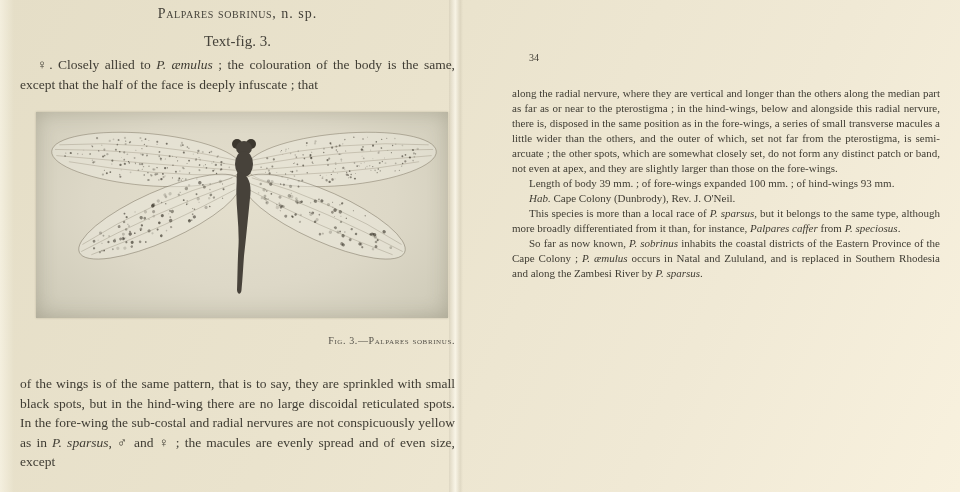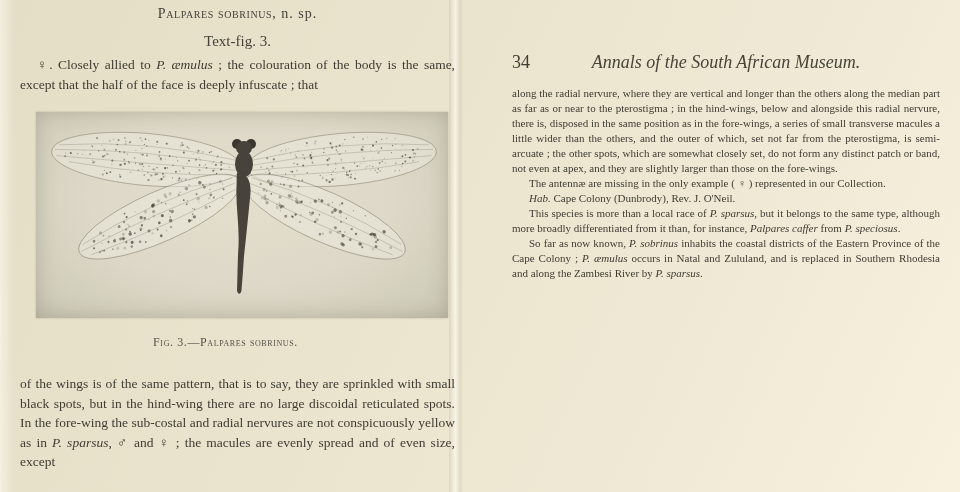--- a/index.html
+++ b/index.html
@@ -22,24 +22,24 @@
   .para{text-align:justify;margin:0;}
   .indent{text-indent:17px;}
 
   .lp-heading{top:6px;left:20px;width:435px;text-align:center;font-size:14px;letter-spacing:1px;color:#45423a;}
   .lp-subheading{top:33px;left:20px;width:435px;text-align:center;font-size:15px;color:#45423a;}
   .lp-para-top{top:55px;left:20px;width:435px;font-size:13.5px;line-height:19.5px;}
   .figure-panel{top:112px;left:36px;width:412px;height:206px;
     background:radial-gradient(ellipse at 50% 42%,#e4dfcd 0%,#ddd8c7 52%,#d1cdbb 86%,#c8c4b2 100%);
     box-shadow:inset 0 0 20px rgba(95,88,68,.28),0 0 2px rgba(120,110,85,.35);}
   .figure-panel svg{display:block;width:412px;height:206px;}
-  .lp-caption{top:335px;left:8px;width:435px;text-align:center;font-size:12px;letter-spacing:1px;color:#55524a;}
+  .lp-caption{top:335px;left:20px;width:435px;text-align:right;font-size:10px;letter-spacing:1px;color:#55524a;}
   .lp-para-bottom{top:374px;left:20px;width:435px;font-size:13.5px;line-height:19.5px;}
 
-  .rp-header{top:52px;left:52px;width:428px;height:18px;font-size:18px;}
+  .rp-header{top:52px;left:69px;width:428px;height:18px;font-size:10px;}
   .rp-pagenum{position:absolute;left:0;top:0;}
   .rp-title{position:absolute;left:0;top:0;width:100%;text-align:center;font-style:italic;color:#474439;}
   .rp-body{top:86px;left:52px;width:428px;font-size:11px;line-height:15px;}
 </style>
 </head>
 <body>
 
 <div class="left-edge"></div>
 <div class="gutter"></div>
 
@@ -588,22 +588,21 @@
     </svg>
   </div>
 
   <div class="abs lp-caption"><span class="sc">Fig. 3.—Palpares sobrinus.</span></div>
   <p class="abs para lp-para-bottom"><span>of the wings is of the same pattern, that is to say, they are sprinkled with small black spots, but in the hind-wing there are no large discoidal reticulated spots.  In the fore-wing the sub-costal and radial nervures are not conspicuously yellow as in </span><span class="i">P. sparsus</span><span>, ♂ and ♀ ; the macules are evenly spread and of even size, except</span></p>
 </div>
 
 <div id="right-page" class="page">
   <div class="abs rp-header">
     <span class="rp-pagenum">34</span>
-    <span class="rp-title">Annals of the South African Museum.</span>
   </div>
   <div class="abs rp-body">
     <p class="para"><span>along the radial nervure, where they are vertical and longer than the others along the median part as far as or near to the pterostigma ; in the hind-wings, below and alongside this radial nervure, there is, disposed in the same position as in the fore-wings, a series of small transverse macules a little wider than the others, and the outer of which, set not far from the pterostigma, is semi-arcuate ; the other spots, which are somewhat closely set, do not form any distinct patch or band, not even at apex, and they are slightly larger than those on the fore-wings.</span></p>
-    <p class="para indent"><span>The antennæ are missing in the only example ( ♀ ) represented in our Collection.</span></p>
+    <p class="para indent"><span>Length of body 39 mm. ; of fore-wings expanded 100 mm. ; of hind-wings 93 mm.</span></p>
     <p class="para indent"><span class="i">Hab.</span><span>  Cape Colony (Dunbrody), Rev. J. O'Neil.</span></p>
     <p class="para indent"><span>This species is more than a local race of </span><span class="i">P. sparsus</span><span>, but it belongs to the same type, although more broadly differentiated from it than, for instance, </span><span class="i">Palpares caffer</span><span> from </span><span class="i">P. speciosus</span><span>.</span></p>
     <p class="para indent"><span>So far as now known, </span><span class="i">P. sobrinus</span><span> inhabits the coastal districts of the Eastern Province of the Cape Colony ; </span><span class="i">P. æmulus</span><span> occurs in Natal and Zululand, and is replaced in Southern Rhodesia and along the Zambesi River by </span><span class="i">P. sparsus</span><span>.</span></p>
   </div>
 </div>
 
 </body></html>

